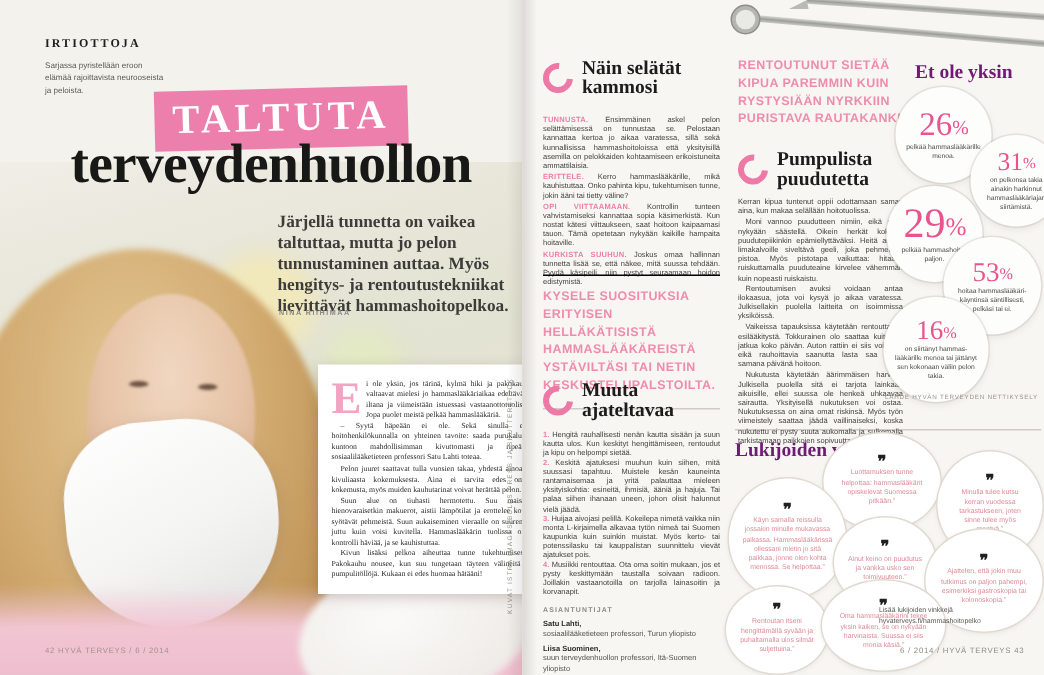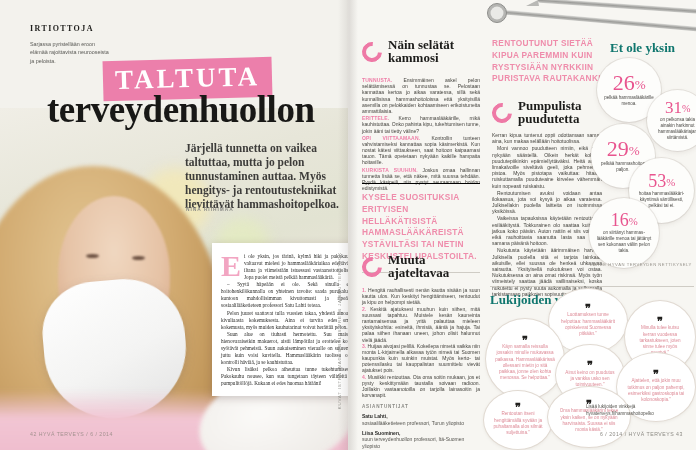--- a/index.html
+++ b/index.html
@@ -55,21 +55,21 @@
   .col-body p{margin:0 0 1px;}
   .lead{color:#ee7da7;font-weight:bold;letter-spacing:.2px;}
   .pink-quote{position:absolute;z-index:4;color:#ef8cab;font-size:8.3px;font-weight:bold;letter-spacing:.3px;line-height:1.42;}
   .ruled{border-top:1px solid #000000;border-bottom:1px solid #cfccc5;padding:8px 0 9px;}
   .numlist p{margin:0;}
   .num{color:#ee7da7;font-weight:bold;}
   .experts{position:absolute;z-index:4;font-size:5px;line-height:1.35;color:#55544f;}
   .experts .exh{font-size:4.6px;font-weight:bold;letter-spacing:.8px;color:#8a8a85;margin-bottom:3px;}
   .experts b{color:#2a2a28;}
   .rule{position:absolute;height:1px;background:#cfccc5;z-index:3;}
-  .stat-head{position:absolute;font-family:"Liberation Serif",serif;font-weight:bold;font-size:13px;color:#0f766e;z-index:5;}
+  .stat-head{position:absolute;font-family:"Liberation Serif",serif;font-weight:bold;font-size:13px;color:#701a75;z-index:5;}
   .stat-circle{position:absolute;border-radius:50%;background:#fdfdfb;z-index:4;display:flex;flex-direction:column;
     align-items:center;justify-content:center;text-align:center;box-shadow:0 0 0 1px rgba(150,140,130,.18),0 2px 5px rgba(120,110,100,.12);}
   .stat-num{font-family:"Liberation Serif",serif;color:#e8548e;line-height:.9;}
   .stat-num .pct{font-size:60%;vertical-align:8%;letter-spacing:-.5px;}
   .stat-lbl{font-size:4.5px;line-height:1.3;color:#4a4945;margin-top:2px;padding:0 6px;}
   .source{position:absolute;font-size:4.2px;letter-spacing:.5px;color:#98948d;z-index:4;}
   .bubble{position:absolute;background:#fff;border:1px solid #e1dad2;border-radius:50%;z-index:5;
     display:flex;align-items:center;box-shadow:0 1px 3px rgba(140,130,120,.10);}
   .bubble .inner{font-size:4.6px;line-height:1.35;color:#dd8a96;text-align:center;padding:6px 9px;}
   .qmark{display:block;font-family:"Liberation Serif",serif;font-weight:bold;font-size:11px;line-height:.6;color:#21201e;margin-bottom:1px;}
@@ -188,21 +188,21 @@
     <div class="stat-head" style="left:262px;top:40px;">Et ole yksin</div>
     <div class="stat-circle" style="left:249px;top:58px;width:64px;height:64px;">
       <div class="stat-num" style="font-size:22px;"><span>26</span><span class="pct">%</span></div>
       <div class="stat-lbl">pelkää hammas­lääkärille menoa.</div>
     </div>
     <div class="stat-circle" style="left:299px;top:90px;width:61px;height:61px;">
       <div class="stat-num" style="font-size:17px;"><span>31</span><span class="pct">%</span></div>
       <div class="stat-lbl">on pelkonsa takia ainakin harkinnut hammaslääkäriajan siirtämistä.</div>
     </div>
     <div class="stat-circle" style="left:243px;top:124px;width:64px;height:64px;">
-      <div class="stat-num" style="font-size:22px;"><span>29</span><span class="pct">%</span></div>
+      <div class="stat-num" style="font-size:28px;"><span>29</span><span class="pct">%</span></div>
       <div class="stat-lbl">pelkää hammas­hoitoa paljon.</div>
     </div>
     <div class="stat-circle" style="left:281px;top:158px;width:65px;height:65px;">
       <div class="stat-num" style="font-size:18px;"><span>53</span><span class="pct">%</span></div>
       <div class="stat-lbl">hoitaa hammaslääkäri­käyntinsä säntillisesti, pelkäsi tai ei.</div>
     </div>
     <div class="stat-circle" style="left:241px;top:198px;width:70px;height:70px;">
       <div class="stat-num" style="font-size:18px;"><span>16</span><span class="pct">%</span></div>
       <div class="stat-lbl">on siirtänyt hammas­lääkärille menoa tai jättänyt sen kokonaan väliin pelon takia.</div>
     </div>

